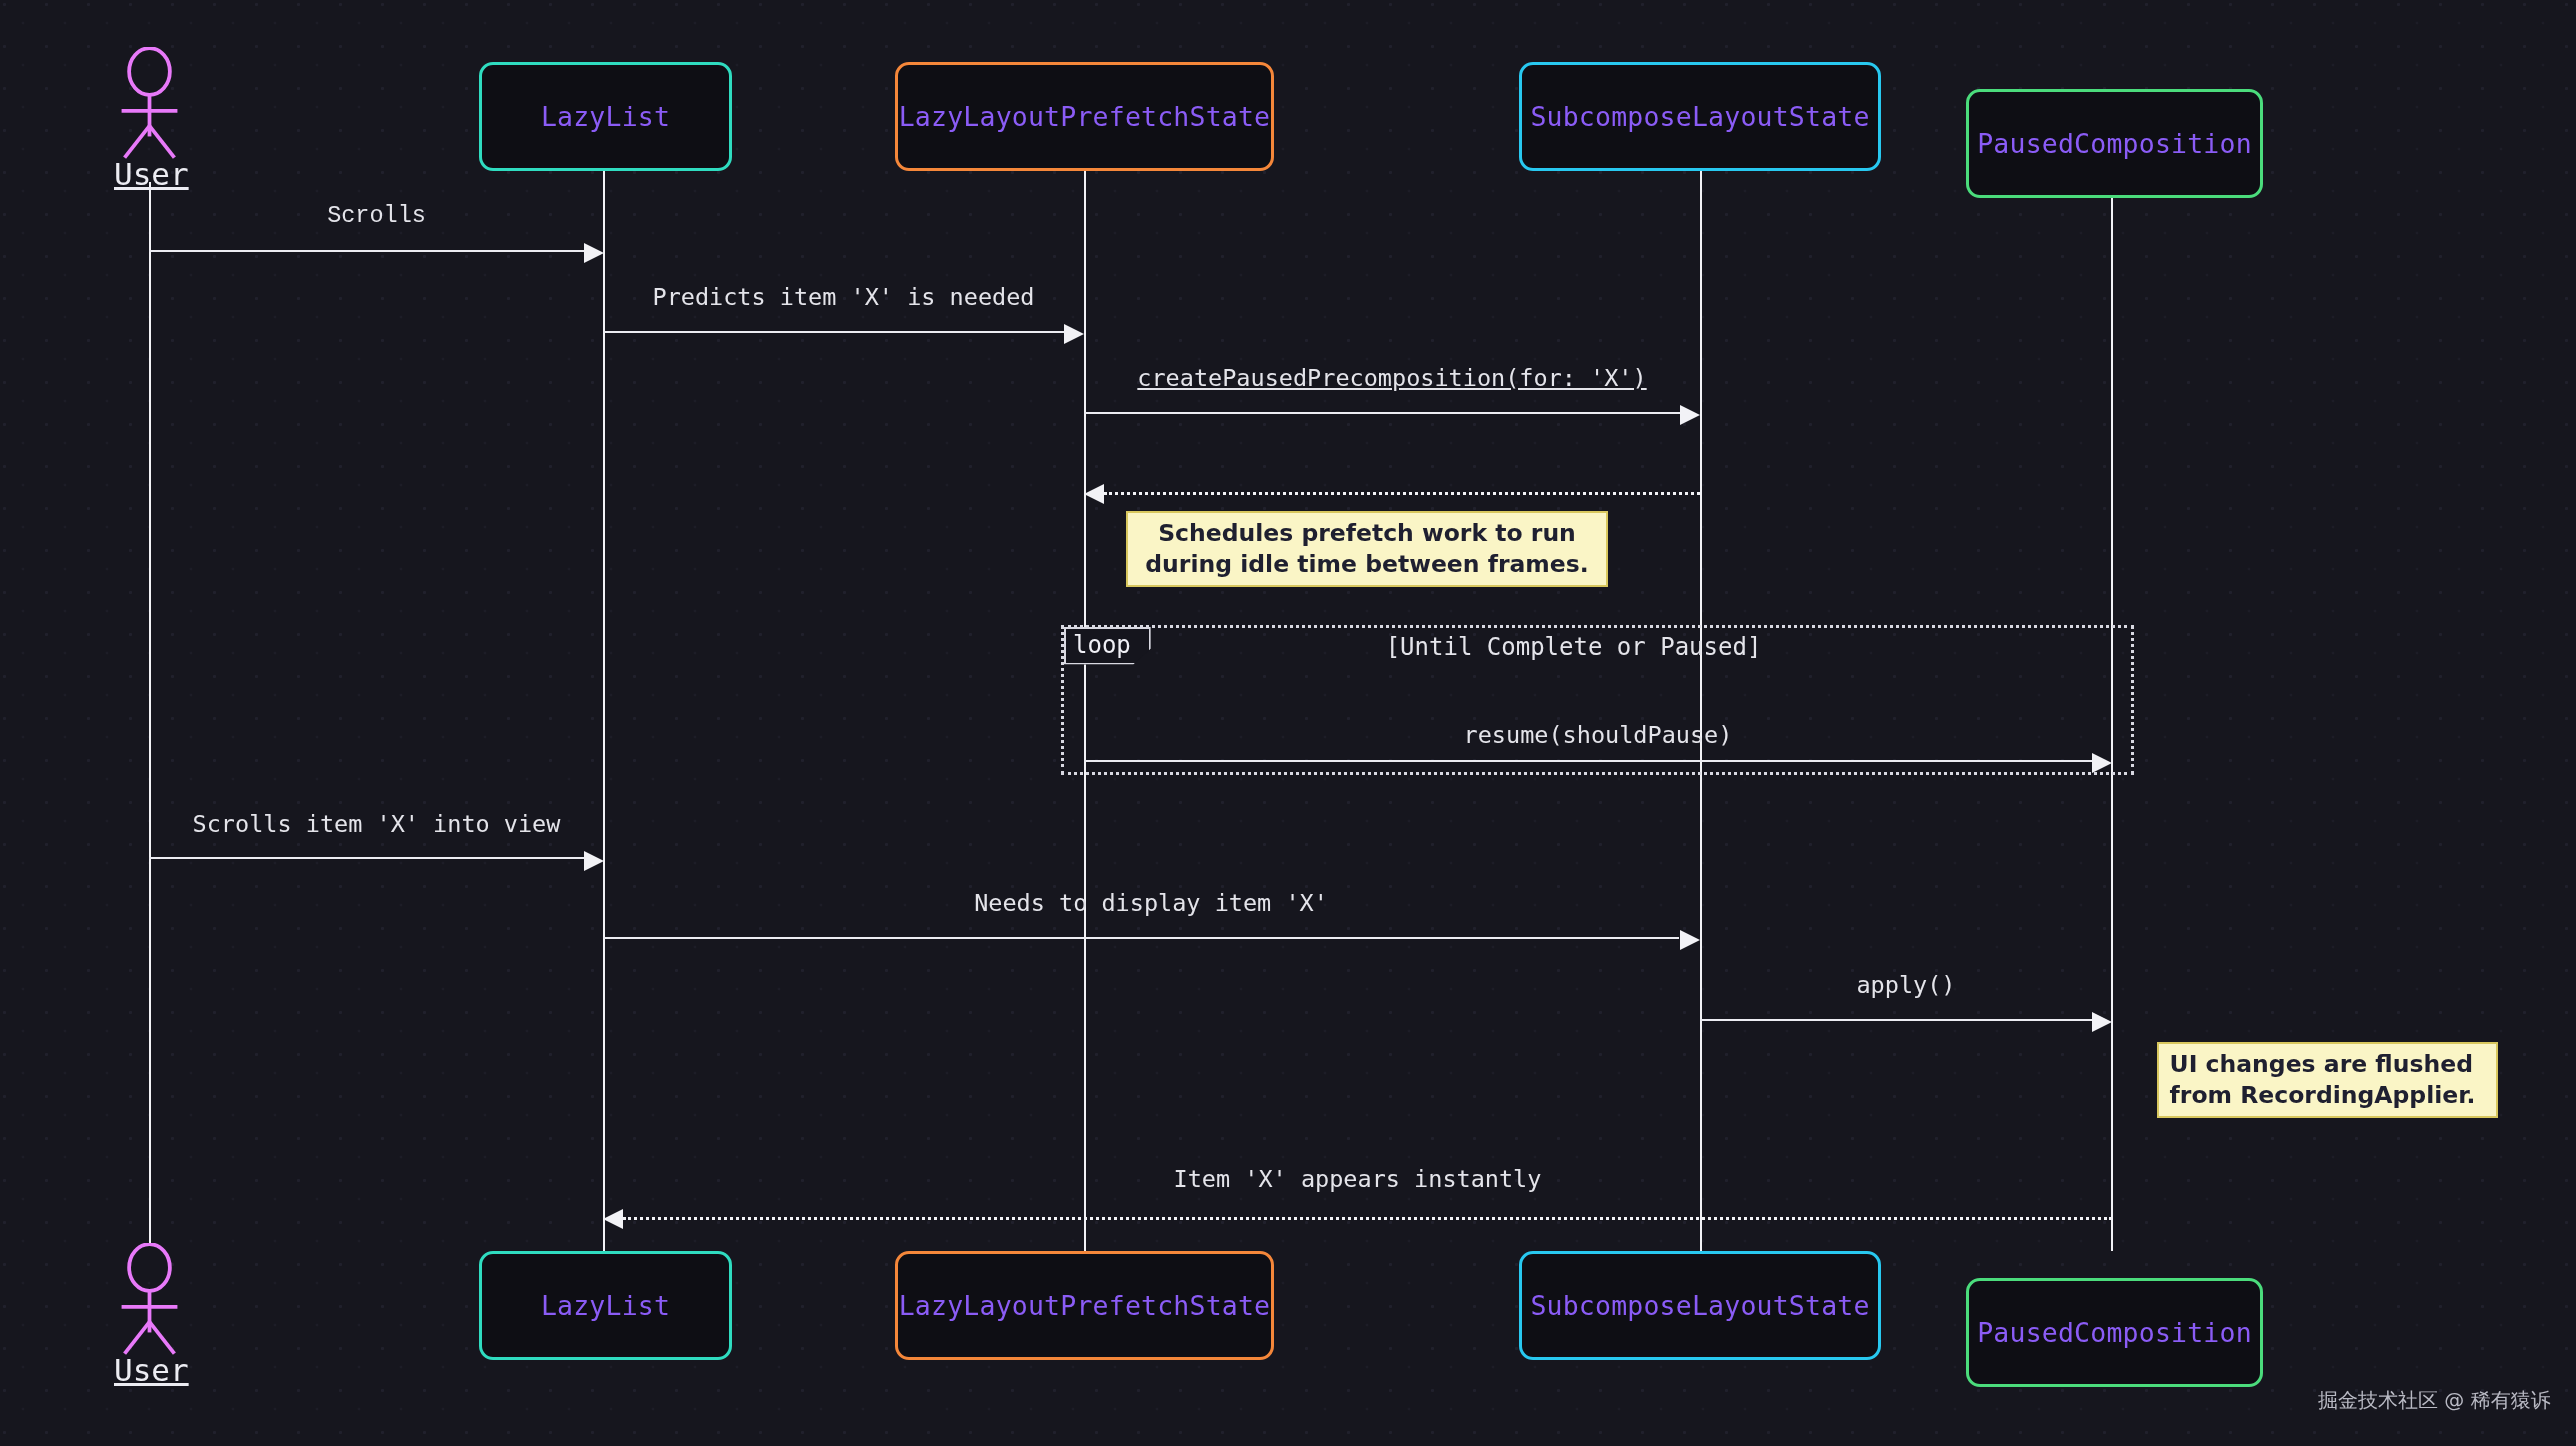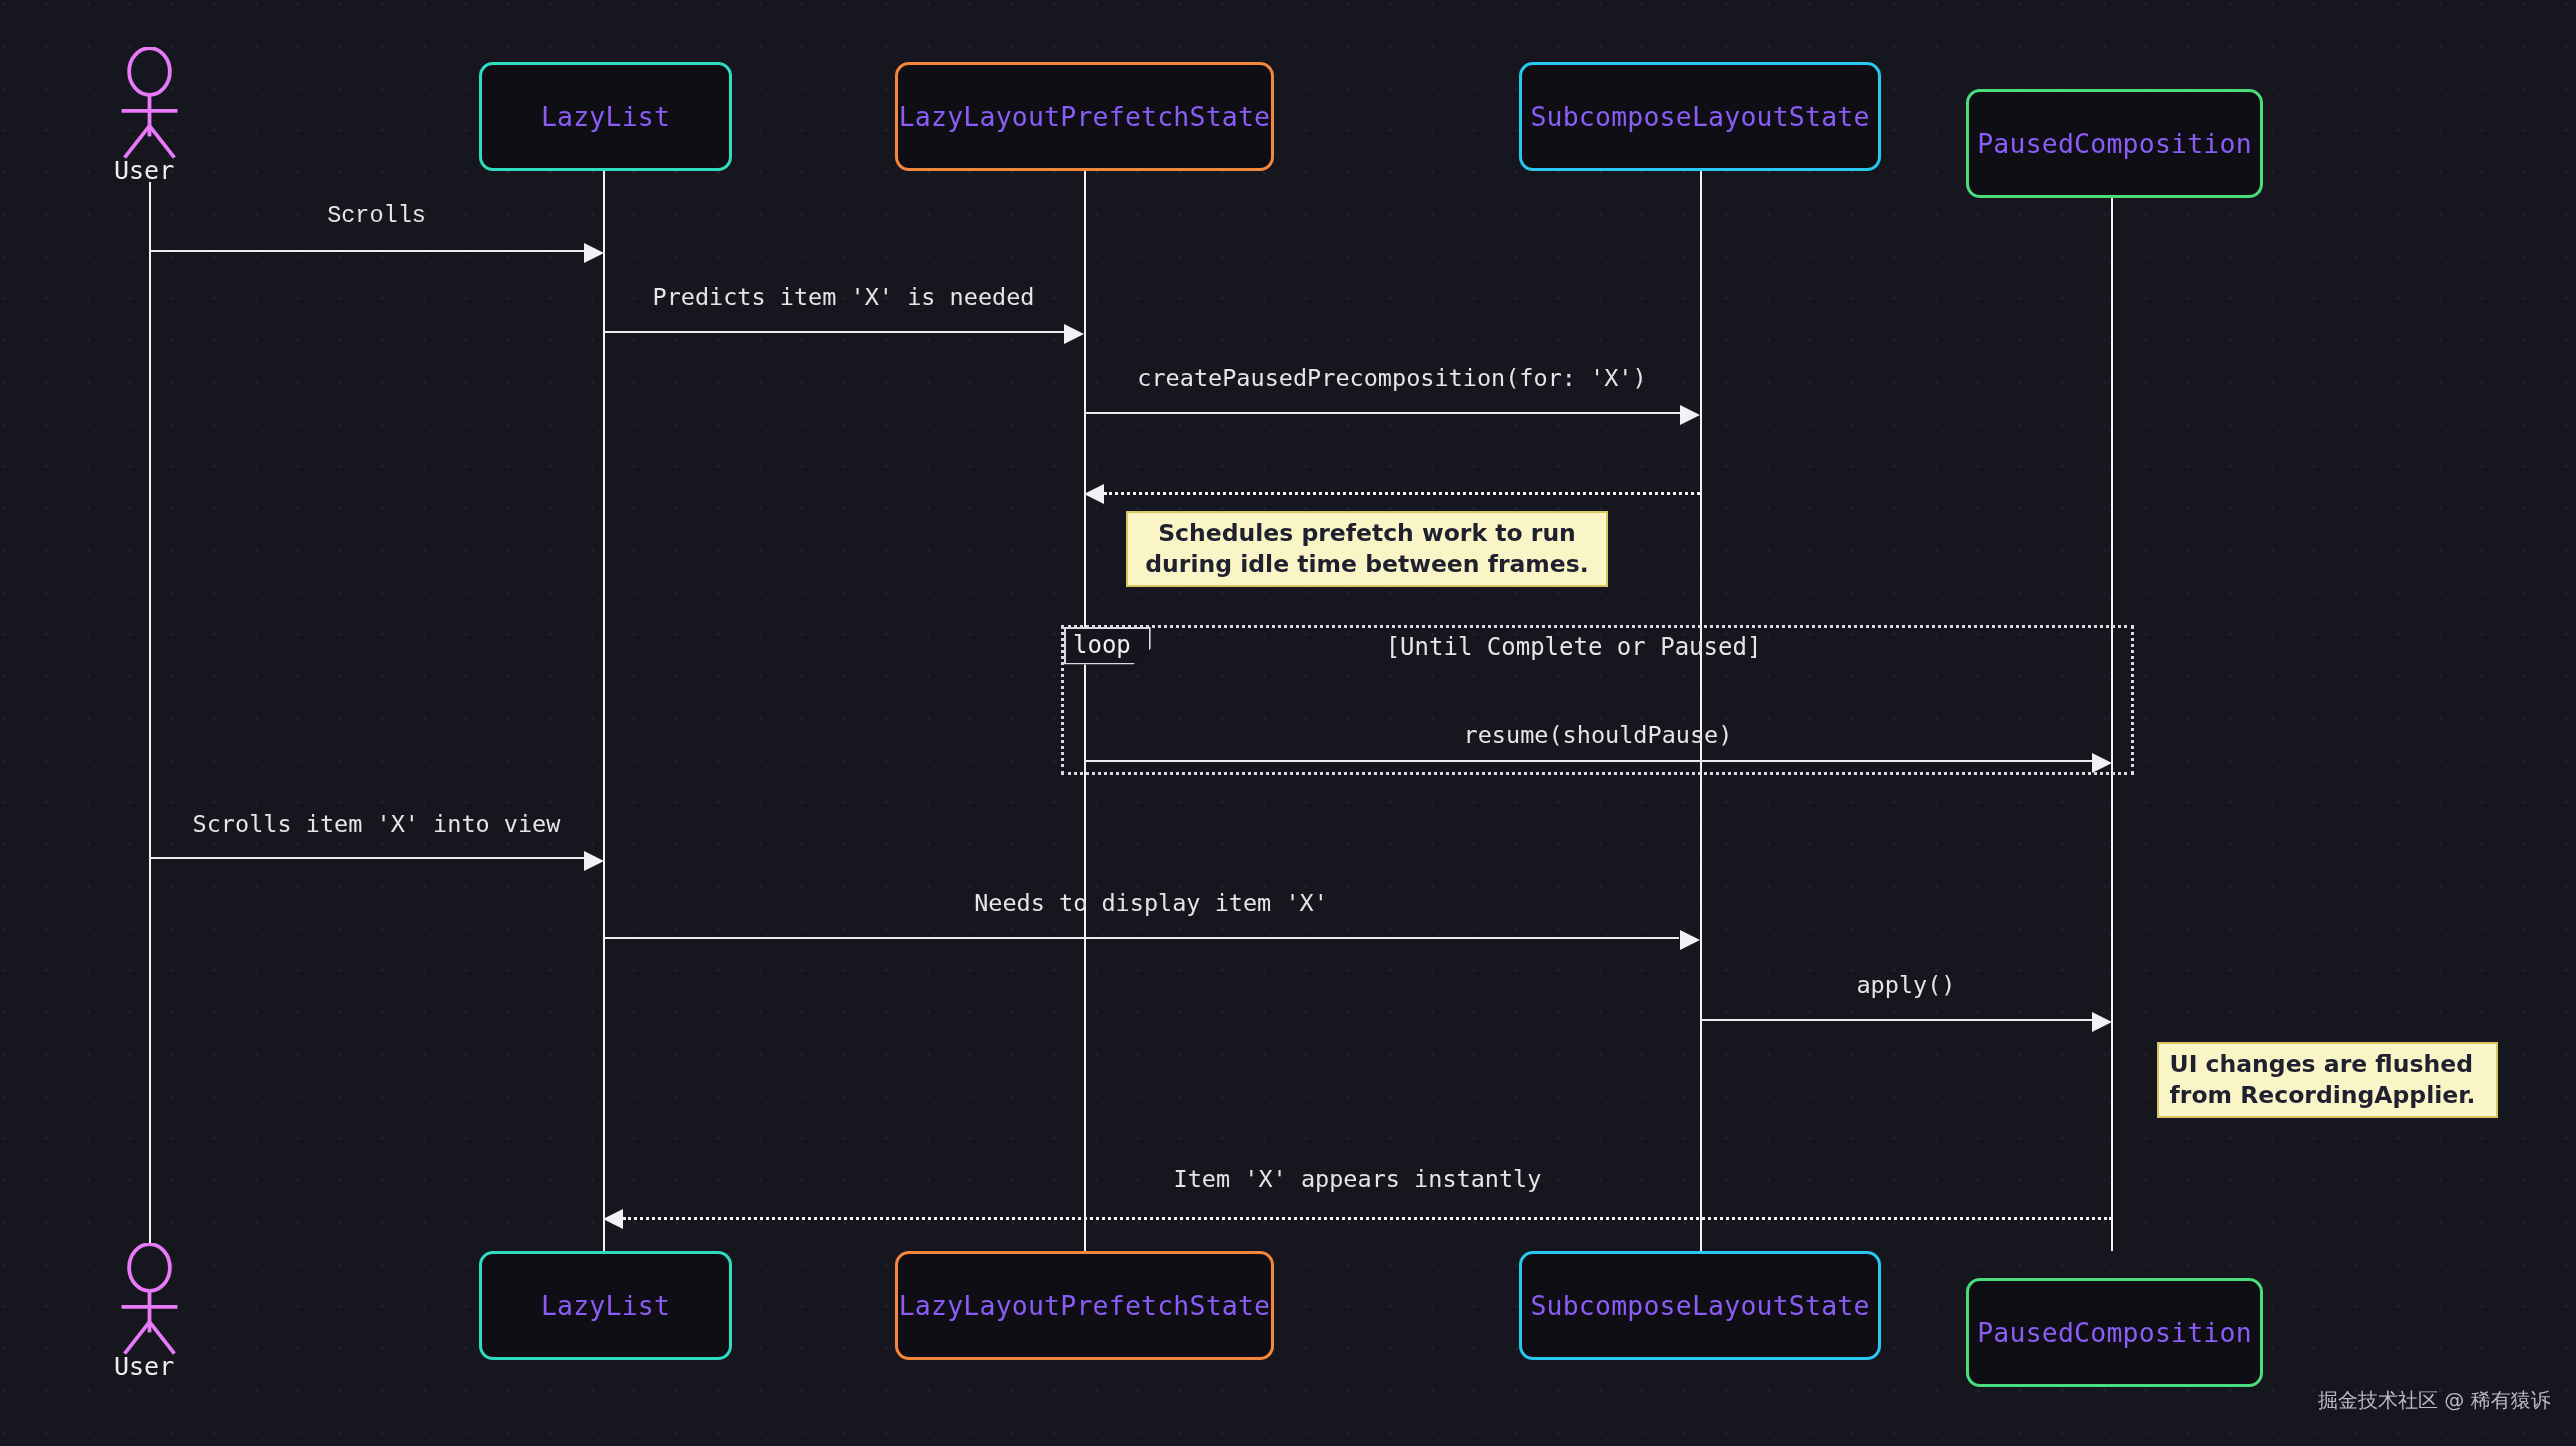--- a/index.html
+++ b/index.html
@@ -37,23 +37,24 @@
     position:absolute;
     width:2.3px;
     background:#f2f2f6;
     z-index:2;
   }
   
   .actor{position:absolute;z-index:6;}
   .actor-label{
     position:absolute;
     color:#ececf2;
-    font-size:25px;
+    font-size:31px;
     white-space:nowrap;
     z-index:6;
+    text-decoration:underline;
   }
   
   .msg{position:absolute;height:2.3px;background:#ececf2;z-index:4;}
   .msg.dotted{
     height:0;background:transparent;
     border-top:3px dotted #f2f2f6;
   }
   .head{
     position:absolute;z-index:5;
     width:0;height:0;
@@ -155,21 +156,21 @@
   <div class="pbox green" style="left:1966px; top:62px; width:297px; height:109px;">PausedComposition</div>
 
   <div class="mlabel" style="left:149px; top:202px; width:455px;font-family:Liberation Mono, monospace;">Scrolls</div>
   <div class="msg" style="left:149px; top:250px; width:435px;"></div>
   <div class="head right" style="left:584px; top:243px;"></div>
 
   <div class="mlabel" style="left:603px; top:283px; width:481px;">Predicts item 'X' is needed</div>
   <div class="msg" style="left:603px; top:331px; width:461px;"></div>
   <div class="head right" style="left:1064px; top:324px;"></div>
 
-  <div class="mlabel" style="left:1084px; top:364px; width:616px;">createPausedPrecomposition(for: 'X')</div>
+  <div class="mlabel" style="left:1084px; top:364px; width:616px;text-decoration:underline;">createPausedPrecomposition(for: 'X')</div>
   <div class="msg" style="left:1084px; top:412px; width:596px;"></div>
   <div class="head right" style="left:1680px; top:405px;"></div>
 
   <div class="msg dotted" style="left:1104px; top:492px; width:596px;"></div>
   <div class="head left" style="left:1084px; top:484px;"></div>
 
   <div class="note" style="left:1126px; top:511px; width:482px; height:76px; flex-direction:column;">
     <span>Schedules prefetch work to run</span>
     <span>during idle time between frames.</span>
   </div>

